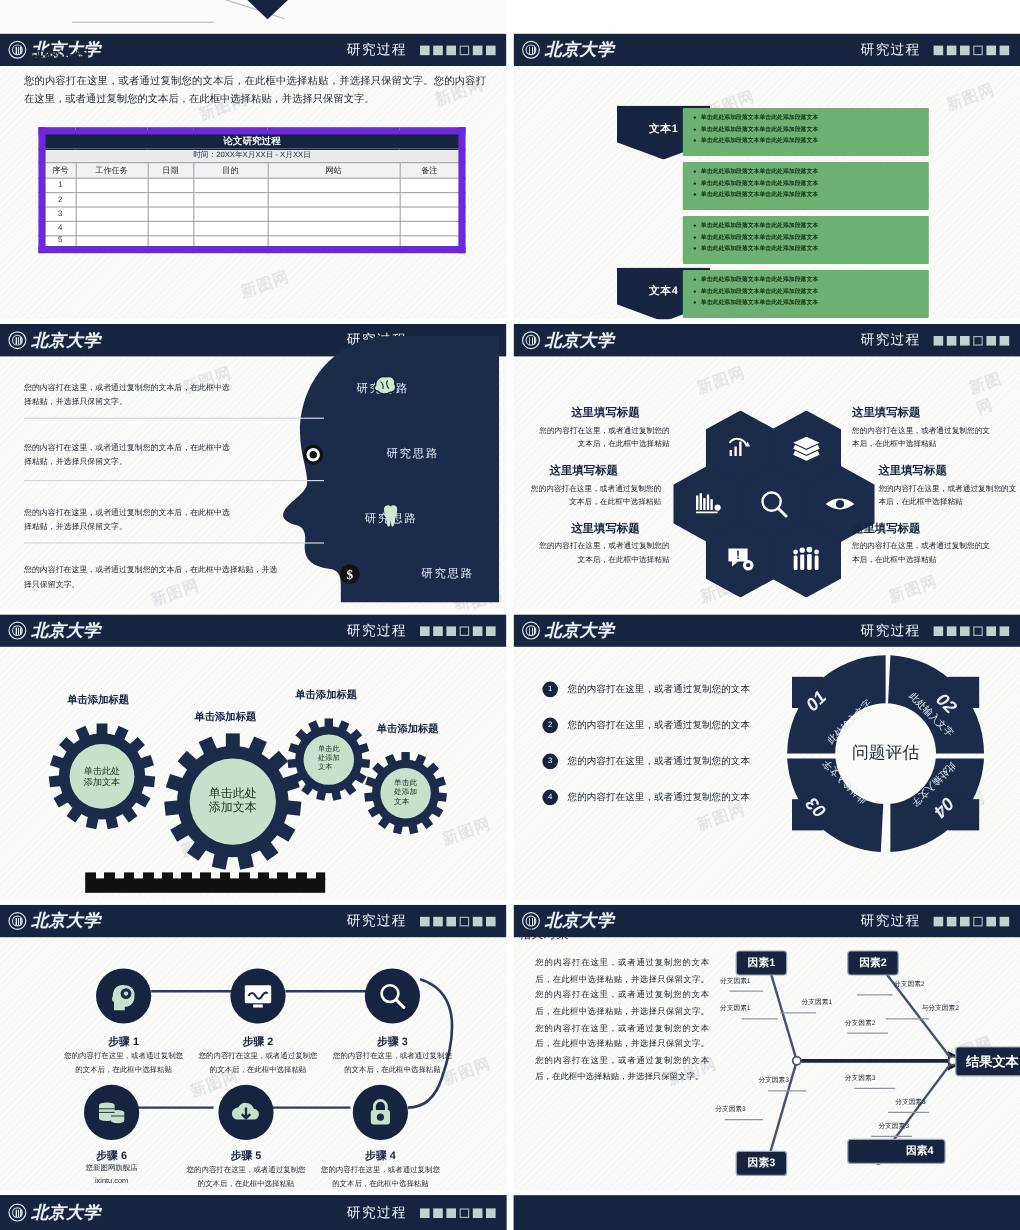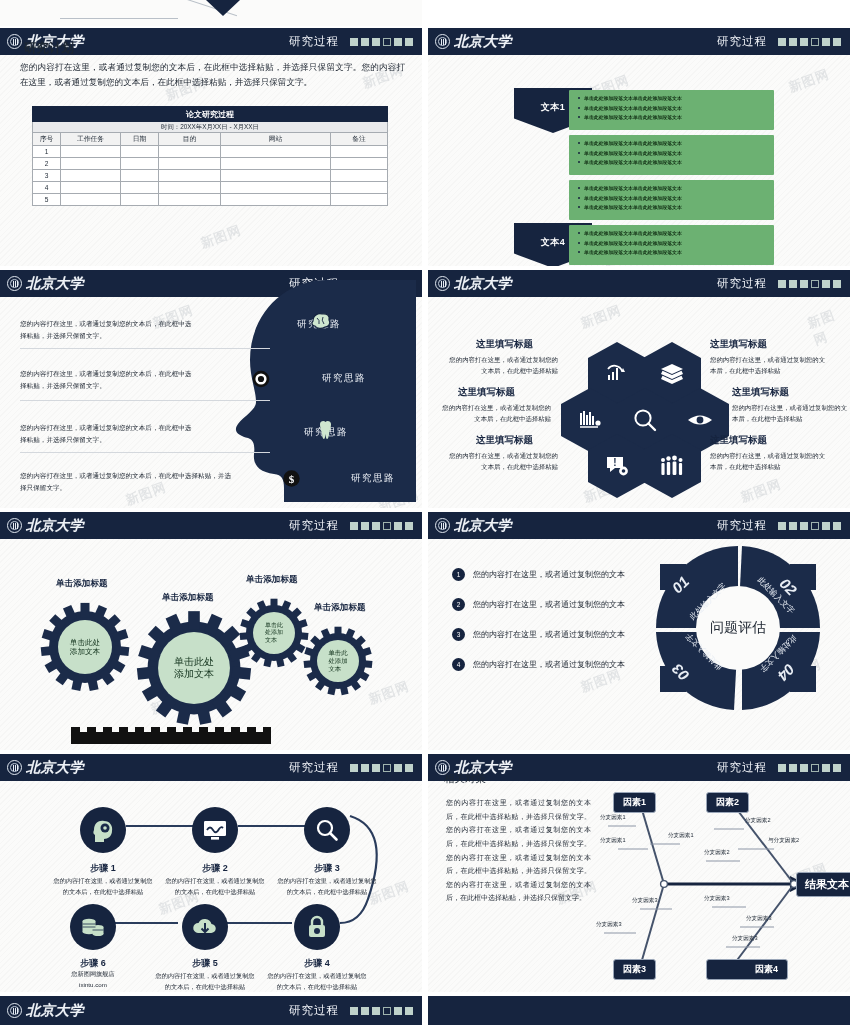--- a/index.html
+++ b/index.html
@@ -58,21 +58,21 @@
 
   
   .wm { position:absolute; color:rgba(120,130,145,.17); font-size:13px;
         font-weight:700; letter-spacing:1px; transform:rotate(-20deg);
         pointer-events:none; user-select:none; }
 
   
   .s1-title{ position:absolute; left:24px; top:12px; font-size:12.5px; color:#1d2733; font-weight:700;}
   .s1-para{ position:absolute; left:20px; top:32px; width:385px; font-size:8.6px;
             line-height:1.75; color:#222a35; text-align:justify;}
-  .tbl{ position:absolute; left:32px; top:78px; width:356px; border:1px solid #6d28d9;
+  .tbl{ position:absolute; left:32px; top:78px; width:356px; border:6px solid #6d28d9;
         border-collapse:collapse; background:#fff;}
   .tbl td,.tbl th{ border:1px solid #a6abb1; font-size:6.6px; color:#1d2733;
                    height:12px; text-align:center; font-weight:400;}
   .tbl .cap{ background:#16243f; color:#fff; font-weight:700; font-size:8px; height:15px; border-color:#16243f;}
   .tbl .sub{ background:#e9eaec; font-size:6.4px; height:11px;}
   .tbl .hrow td{ background:#f2f2f2; font-size:6.8px; height:13px;}
 
   
   .chev{ position:absolute; width:78px; height:45px; color:#fff; }
   .chev .shape{
@@ -129,21 +129,21 @@
 
   
   .stepc{ position:absolute; width:46px; height:46px; border-radius:50%; background:#16243f;
           display:flex; align-items:center; justify-content:center;}
   .steplab{ position:absolute; width:108px; text-align:center; font-size:9px; font-weight:700;
             color:#16243f;}
   .steptxt{ position:absolute; width:104px; text-align:center; font-size:6.2px; line-height:1.75;
             color:#222a35;}
 
   
-  .fb-title{ position:absolute; left:16px; top:18px; font-size:10.5px; color:#1d2733;}
+  .fb-title{ position:absolute; left:4px; top:18px; font-size:10.5px; color:#1d2733;font-style:italic;}
   .fb-para{ position:absolute; left:18px; top:42px; width:145px; font-size:7px; line-height:1.95;
             color:#222a35; text-align:justify;}
   .fbox{ position:absolute; background:#16243f; color:#fff; font-size:9px; font-weight:700;
          border-radius:3px; padding:3px 9px; white-space:nowrap; border:1px solid #9aa6b8;}
   .fblab{ position:absolute; font-size:5.6px; color:#1d2733; white-space:nowrap;}
 
   
   .partial{ position:absolute; left:0; top:0; width:422px; height:26px; overflow:hidden; background:#fbfbfa;}
   .bstrip{ position:absolute; }
 </style>
@@ -956,21 +956,21 @@
       <path d="M42 128 L74 128" stroke="#8d96a6" stroke-width="1" fill="none"></path>
       <path d="M6 152 L38 152" stroke="#8d96a6" stroke-width="1" fill="none"></path>
       <path d="M114 126 L148 126" stroke="#8d96a6" stroke-width="1" fill="none"></path>
       <path d="M142 146 L176 146" stroke="#8d96a6" stroke-width="1" fill="none"></path>
       <path d="M128 166 L162 166" stroke="#8d96a6" stroke-width="1" fill="none"></path>
     </svg>
 
     <div class="fbox" style="left:185px;top:38px;">因素1</div>
     <div class="fbox" style="left:278px;top:38px;">因素2</div>
     <div class="fbox" style="left:185px;top:205px;">因素3</div>
-    <div class="fbox" style="left:278px;top:205px;padding-left:48px;">因素4</div>
+    <div class="fbox" style="left:278px;top:195px;padding-left:48px;">因素4</div>
     <div class="fbox" style="left:368px;top:118px;font-size:11px;padding:4px 8px;">结果文本</div>
 
     <div class="fblab" style="left:172px;top:60px;">分支因素1</div>
     <div class="fblab" style="left:172px;top:83px;">分支因素1</div>
     <div class="fblab" style="left:240px;top:78px;">分支因素1</div>
 
     <div class="fblab" style="left:317px;top:63px;">分支因素2</div>
     <div class="fblab" style="left:340px;top:83px;">与分支因素2</div>
     <div class="fblab" style="left:276px;top:95px;">分支因素2</div>
 

